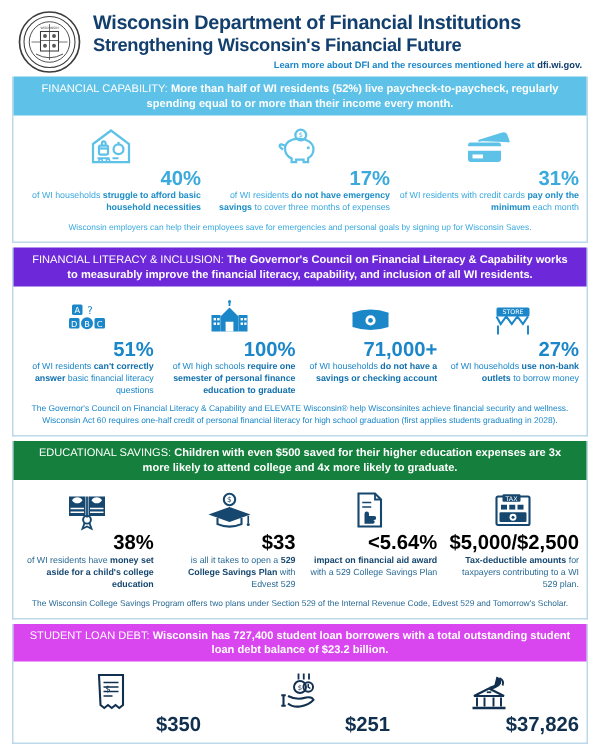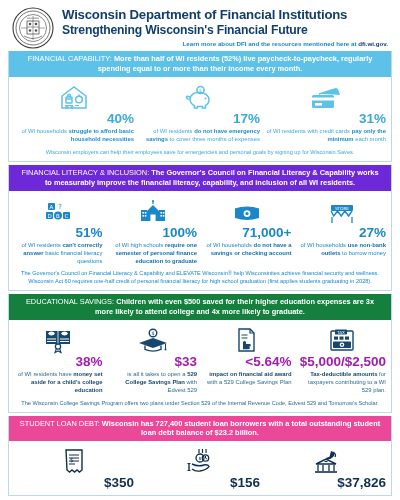--- a/index.html
+++ b/index.html
@@ -21,34 +21,34 @@
   .h-learn{font-size:6.2px;color:#1b87c9;margin-top:3px;text-align:right;font-weight:600;}
   .h-learn b{color:#123f6d;}
 
   
   .section{margin:0 4px 3px 4px;border:1px solid #bcd9ea;border-top:none;background:#fff;}
   .band{color:#ffffff;text-align:center;padding:3px 10px 3px 10px;font-size:7.4px;line-height:1.35;font-weight:600;}
   .band b{font-weight:normal;}
   .band.c1{background:#5ec2e8;}
   .band.c2{background:#6d28d9;}
   .band.c3{background:#15803d;}
-  .band.c4{background:#ec4899;}
+  .band.c4{background:#d946ef;}
 
   .stats{display:flex;padding:4px 2px 2px 2px;}
   .stat{flex:1;text-align:right;padding:0 3px;box-sizing:border-box;}
   .icon-wrap{height:30px;display:flex;align-items:flex-end;justify-content:center;margin-bottom:1px;}
   .big{font-size:13.5px;font-weight:bold;line-height:1.1;margin-bottom:1.5px;}
   .desc{font-size:5.9px;line-height:1.32;}
   .desc b{font-weight:bold;}
 
   .s1 .big,.s1 .desc{color:#3aa9de;}
   .s1 .desc b{color:#1d8dc7;}
   .s2 .big,.s2 .desc{color:#1b87c9;}
   .s2 .desc b{color:#1270ad;}
-  .s3 .big{color:#a21caf;}
+  .s3 .big{color:#000000;}
   .s3 .desc{color:#2b6b96;}
   .s3 .desc b{color:#16476f;}
   .s4 .big{color:#11304f;}
 
   .note{text-align:center;font-size:5.6px;line-height:1.4;padding:3px 10px 4px 10px;}
   .s1 .note{color:#3aa9de;}
   .s2 .note{color:#1b87c9;}
   .s3 .note{color:#2b6b96;}
 
   svg{overflow:visible;}
@@ -322,21 +322,21 @@
             <path d="M14 2 v4 M17.5 2 v4 M21 2 v4" stroke-width="1.2"></path>
             <circle cx="15" cy="11" r="4" fill="none" stroke-width="1.3"></circle>
             <text x="15" y="12.8" font-size="4.6" text-anchor="middle" fill="#11304f" stroke="none" font-family="DejaVu Sans, sans-serif">$</text>
             <circle cx="20.5" cy="11" r="3.2" fill="none" stroke-width="1.3"></circle>
             <path d="M20.5 9 v2 l1.4 1" stroke-width="1"></path>
             <path d="M7 17 q6 3 12 1 q4 -0.8 5 1.6 q-3 3.5 -9 4.4 q-5 0.6 -8 -2" fill="none" stroke-width="1.4"></path>
             <path d="M4 16.5 v7" stroke-width="1.4"></path>
             <path d="M2.5 16.5 h3 M2.5 23.5 h3" stroke-width="1.2"></path>
           </svg>
         </div>
-        <div class="big">$156</div>
+        <div class="big">$251</div>
 
       </div>
       <div class="stat">
         <div class="icon-wrap">
           <svg width="30" height="27" viewBox="0 0 30 27" fill="none" stroke="#11304f" stroke-width="1.4">
             <path d="M20 3 q4 1.5 3 4.5 q-1 2.5 -5 3.5" fill="#11304f" stroke="none"></path>
             <path d="M22 4 q3.5 2 2 5" fill="none" stroke-width="1.3"></path>
             <path d="M15 10 l4 -1.5 l1 2 l-4 1.5 Z" fill="#11304f" stroke="none"></path>
             <path d="M5 16 L15 11 L25 16 Z" fill="none" stroke-width="1.4"></path>
             <path d="M7 17 v6 M12 17 v6 M18 17 v6 M23 17 v6" stroke-width="1.3"></path>

